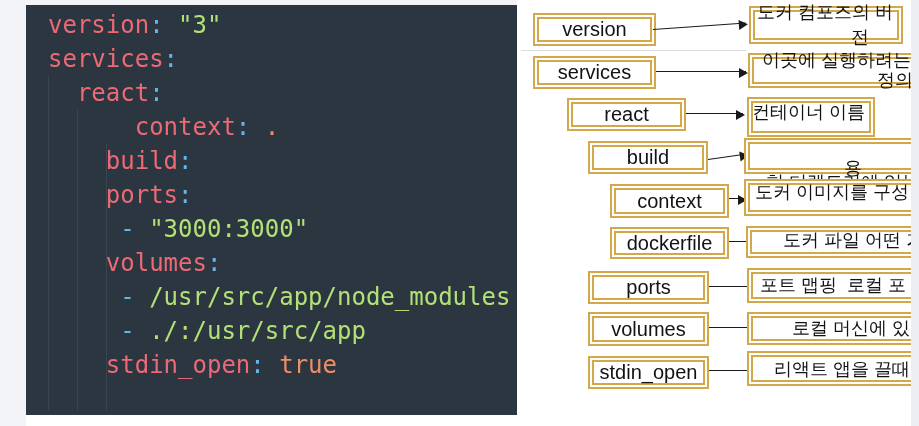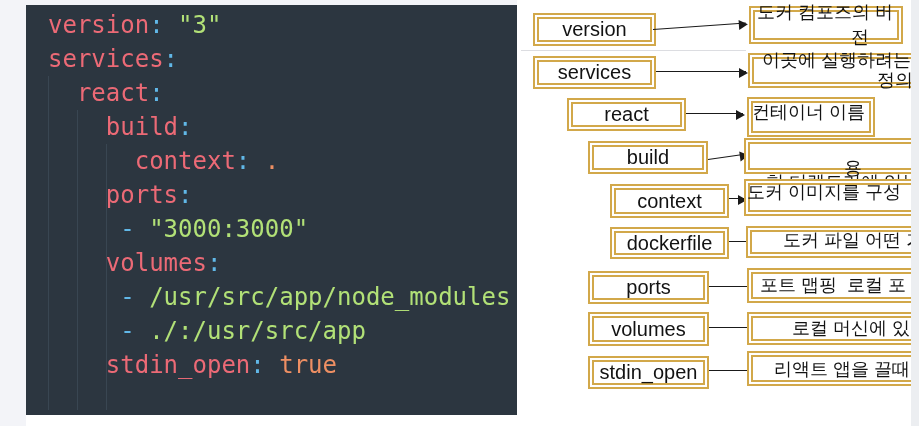--- a/index.html
+++ b/index.html
@@ -49,21 +49,21 @@
   .d5{left:744px;top:179px;width:250px;height:37px;}
   .d6{left:746px;top:226px;width:250px;height:32px;}
   .d7{left:747px;top:268px;width:250px;height:35px;}
   .d8{left:747px;top:312px;width:250px;height:33px;}
   .d9{left:747px;top:351px;width:250px;height:35px;}
 
   .d1 .l1{left:6px;top:-5px;}  .d1 .l2{left:100px;top:20px;}
   .d2 .l1{left:12px;top:-4px;text-align:right;} .d2 .l2{left:127px;top:16px;}
   .d3 .l1{left:3px;top:4px;}
   .d4 .l1{left:20px;top:-6px;margin-top:39px;}  .d4 .l2{left:98px;top:19px;}
-  .d5 .l1{left:1px;top:2px;}
+  .d5 .l1{left:1px;top:2px;padding-left:8px;}
   .d6 .l1{left:35px;top:3px;}
   .d7 .l1{left:11px;top:6px;}
   .d8 .l1{left:43px;top:5px;}
   .d9 .l1{left:25px;top:7px;}
 
   
   .conn{position:absolute;height:0;border-top:1.6px solid #1a1a1a;transform-origin:left center;}
   .head{position:absolute;right:-2px;top:-4.2px;width:0;height:0;
         border-left:9px solid #1a1a1a;border-top:5px solid transparent;border-bottom:5px solid transparent;}
   .c1{left:653px;top:29px;width:93px;transform:rotate(-4deg);}
@@ -84,22 +84,22 @@
   <div class="top-strip"></div>
   <div class="faint-line"></div>
 
   <div class="editor" id="editor">
     <div class="guide g1"></div>
     <div class="guide g2"></div>
     <div class="guide g3"></div>
   <div class="code-line"><span class="tk-key">version</span><span class="tk-punct">:</span><span class="tk-plain"> </span><span class="tk-string">"3"</span></div>
       <div class="code-line"><span class="tk-key">services</span><span class="tk-punct">:</span></div>
       <div class="code-line"><span class="tk-plain">  </span><span class="tk-key">react</span><span class="tk-punct">:</span></div>
+      <div class="code-line"><span class="tk-plain">      </span><span class="tk-key">context</span><span class="tk-punct">:</span><span class="tk-plain"> </span><span class="tk-orange">.</span></div>
       <div class="code-line"><span class="tk-plain">    </span><span class="tk-key">build</span><span class="tk-punct">:</span></div>
-      <div class="code-line"><span class="tk-plain">      </span><span class="tk-key">context</span><span class="tk-punct">:</span><span class="tk-plain"> </span><span class="tk-orange">.</span></div>
       <div class="code-line"><span class="tk-plain">    </span><span class="tk-key">ports</span><span class="tk-punct">:</span></div>
       <div class="code-line"><span class="tk-plain">     </span><span class="tk-punct">- </span><span class="tk-string">"3000:3000"</span></div>
       <div class="code-line"><span class="tk-plain">    </span><span class="tk-key">volumes</span><span class="tk-punct">:</span></div>
       <div class="code-line"><span class="tk-plain">     </span><span class="tk-punct">- </span><span class="tk-string">/usr/src/app/node_modules</span></div>
       <div class="code-line"><span class="tk-plain">     </span><span class="tk-punct">- </span><span class="tk-string">./:/usr/src/app</span></div>
       <div class="code-line"><span class="tk-plain">    </span><span class="tk-key">stdin_open</span><span class="tk-punct">:</span><span class="tk-plain"> </span><span class="tk-orange">true</span></div>
     </div>
 
   <div class="kbox k1">
     <span>version</span>

